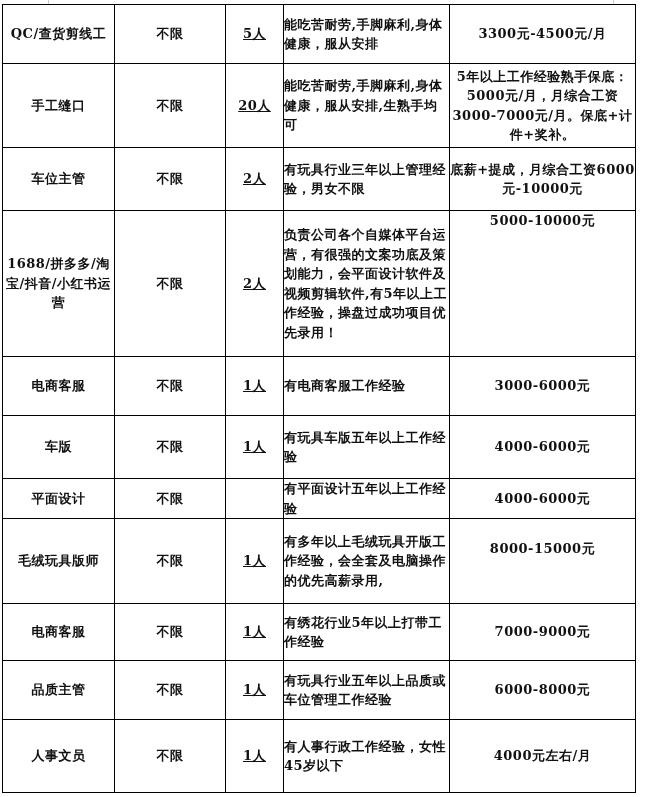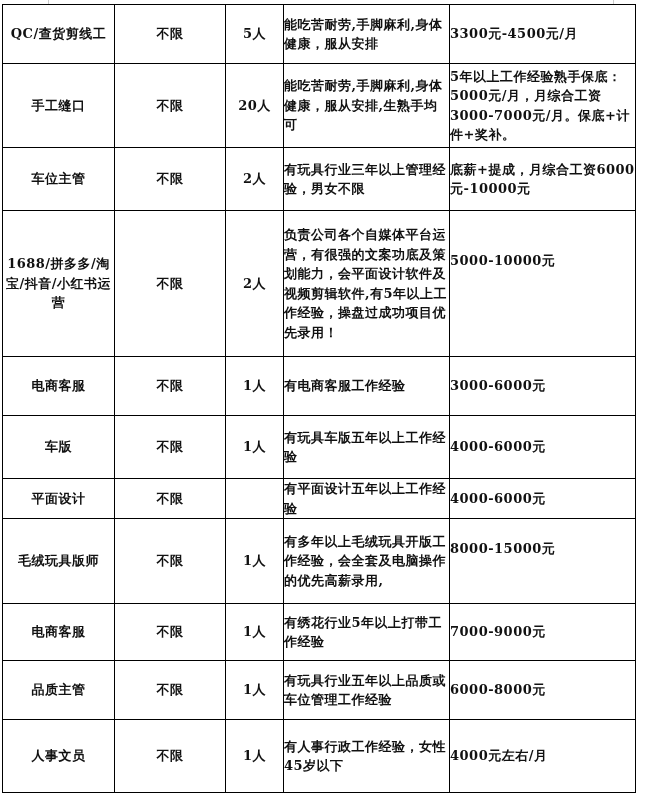--- a/index.html
+++ b/index.html
@@ -39,23 +39,23 @@
       border: 1.4px solid #000000;
       font-size: 13px;
       line-height: 19.5px;
       vertical-align: middle;
       padding: 0;
       font-weight: bold;
       letter-spacing: 0.5px;
     }
     td.c-title { text-align: center; padding: 0 4px; }
     td.c-edu { text-align: center; }
-    td.c-count { text-align: center; }
+    td.c-count { text-align: center; text-decoration: underline; }
     td.c-req { text-align: left; padding: 0 6px 0 6px; }
-    td.c-pay { text-align: left; padding: 0 6px 0 6px; }
+    td.c-pay { text-align: center; padding: 0 6px 0 6px; }
   </style>
 </head>
 <body>
 
 <div class="page-edge-left"></div>
 <div class="page-edge-right"></div>
 
 <table class="jobs">
   <colgroup>
     <col style="width:112px">
@@ -84,21 +84,21 @@
       <td class="c-edu">不限</td>
       <td class="c-count">2人</td>
       <td class="c-req">有玩具行业三年以上管理经验，男女不限</td>
       <td class="c-pay">底薪+提成，月综合工资6000元-10000元</td>
     </tr>
     <tr style="height:146px">
       <td class="c-title">1688/拼多多/淘宝/抖音/小红书运营</td>
       <td class="c-edu">不限</td>
       <td class="c-count">2人</td>
       <td class="c-req">负责公司各个自媒体平台运营，有很强的文案功底及策划能力，会平面设计软件及视频剪辑软件,有5年以上工作经验，操盘过成功项目优先录用！</td>
-      <td class="c-pay" style="vertical-align:top;padding-top:40px">5000-10000元</td>
+      <td class="c-pay" style="vertical-align:top;">5000-10000元</td>
     </tr>
     <tr style="height:59px">
       <td class="c-title">电商客服</td>
       <td class="c-edu">不限</td>
       <td class="c-count">1人</td>
       <td class="c-req">有电商客服工作经验</td>
       <td class="c-pay">3000-6000元</td>
     </tr>
     <tr style="height:63px">
       <td class="c-title">车版</td>

